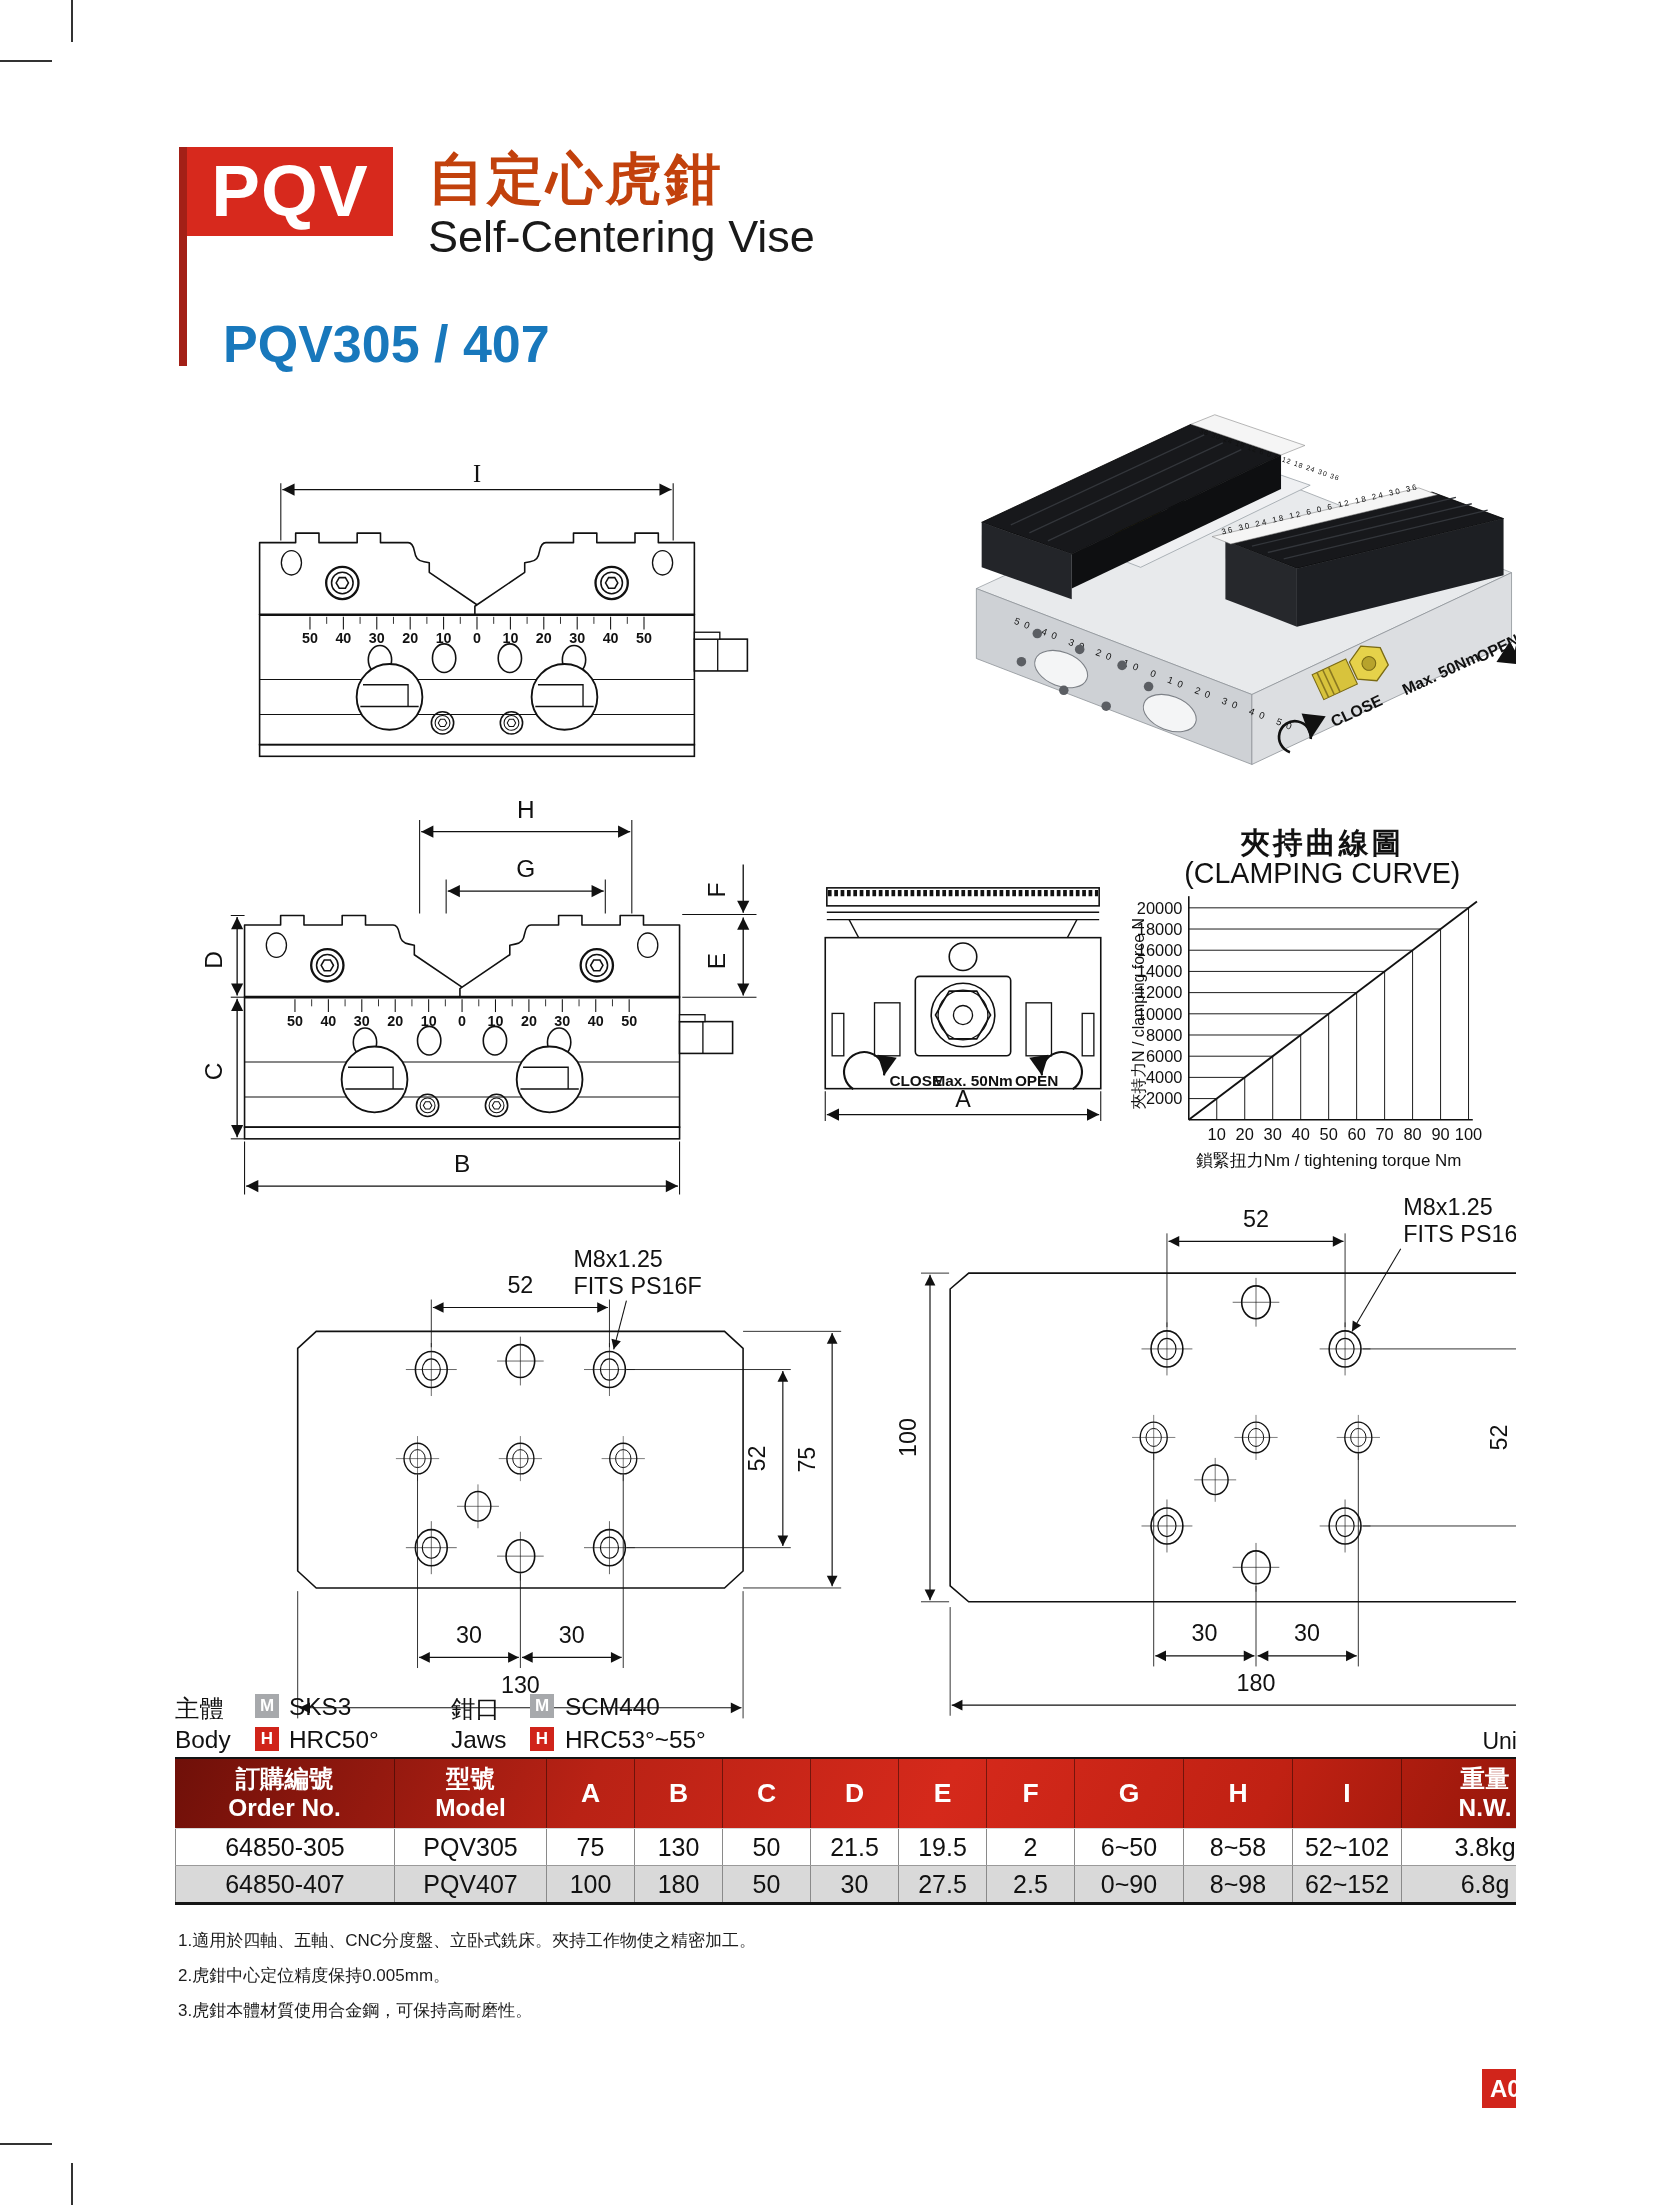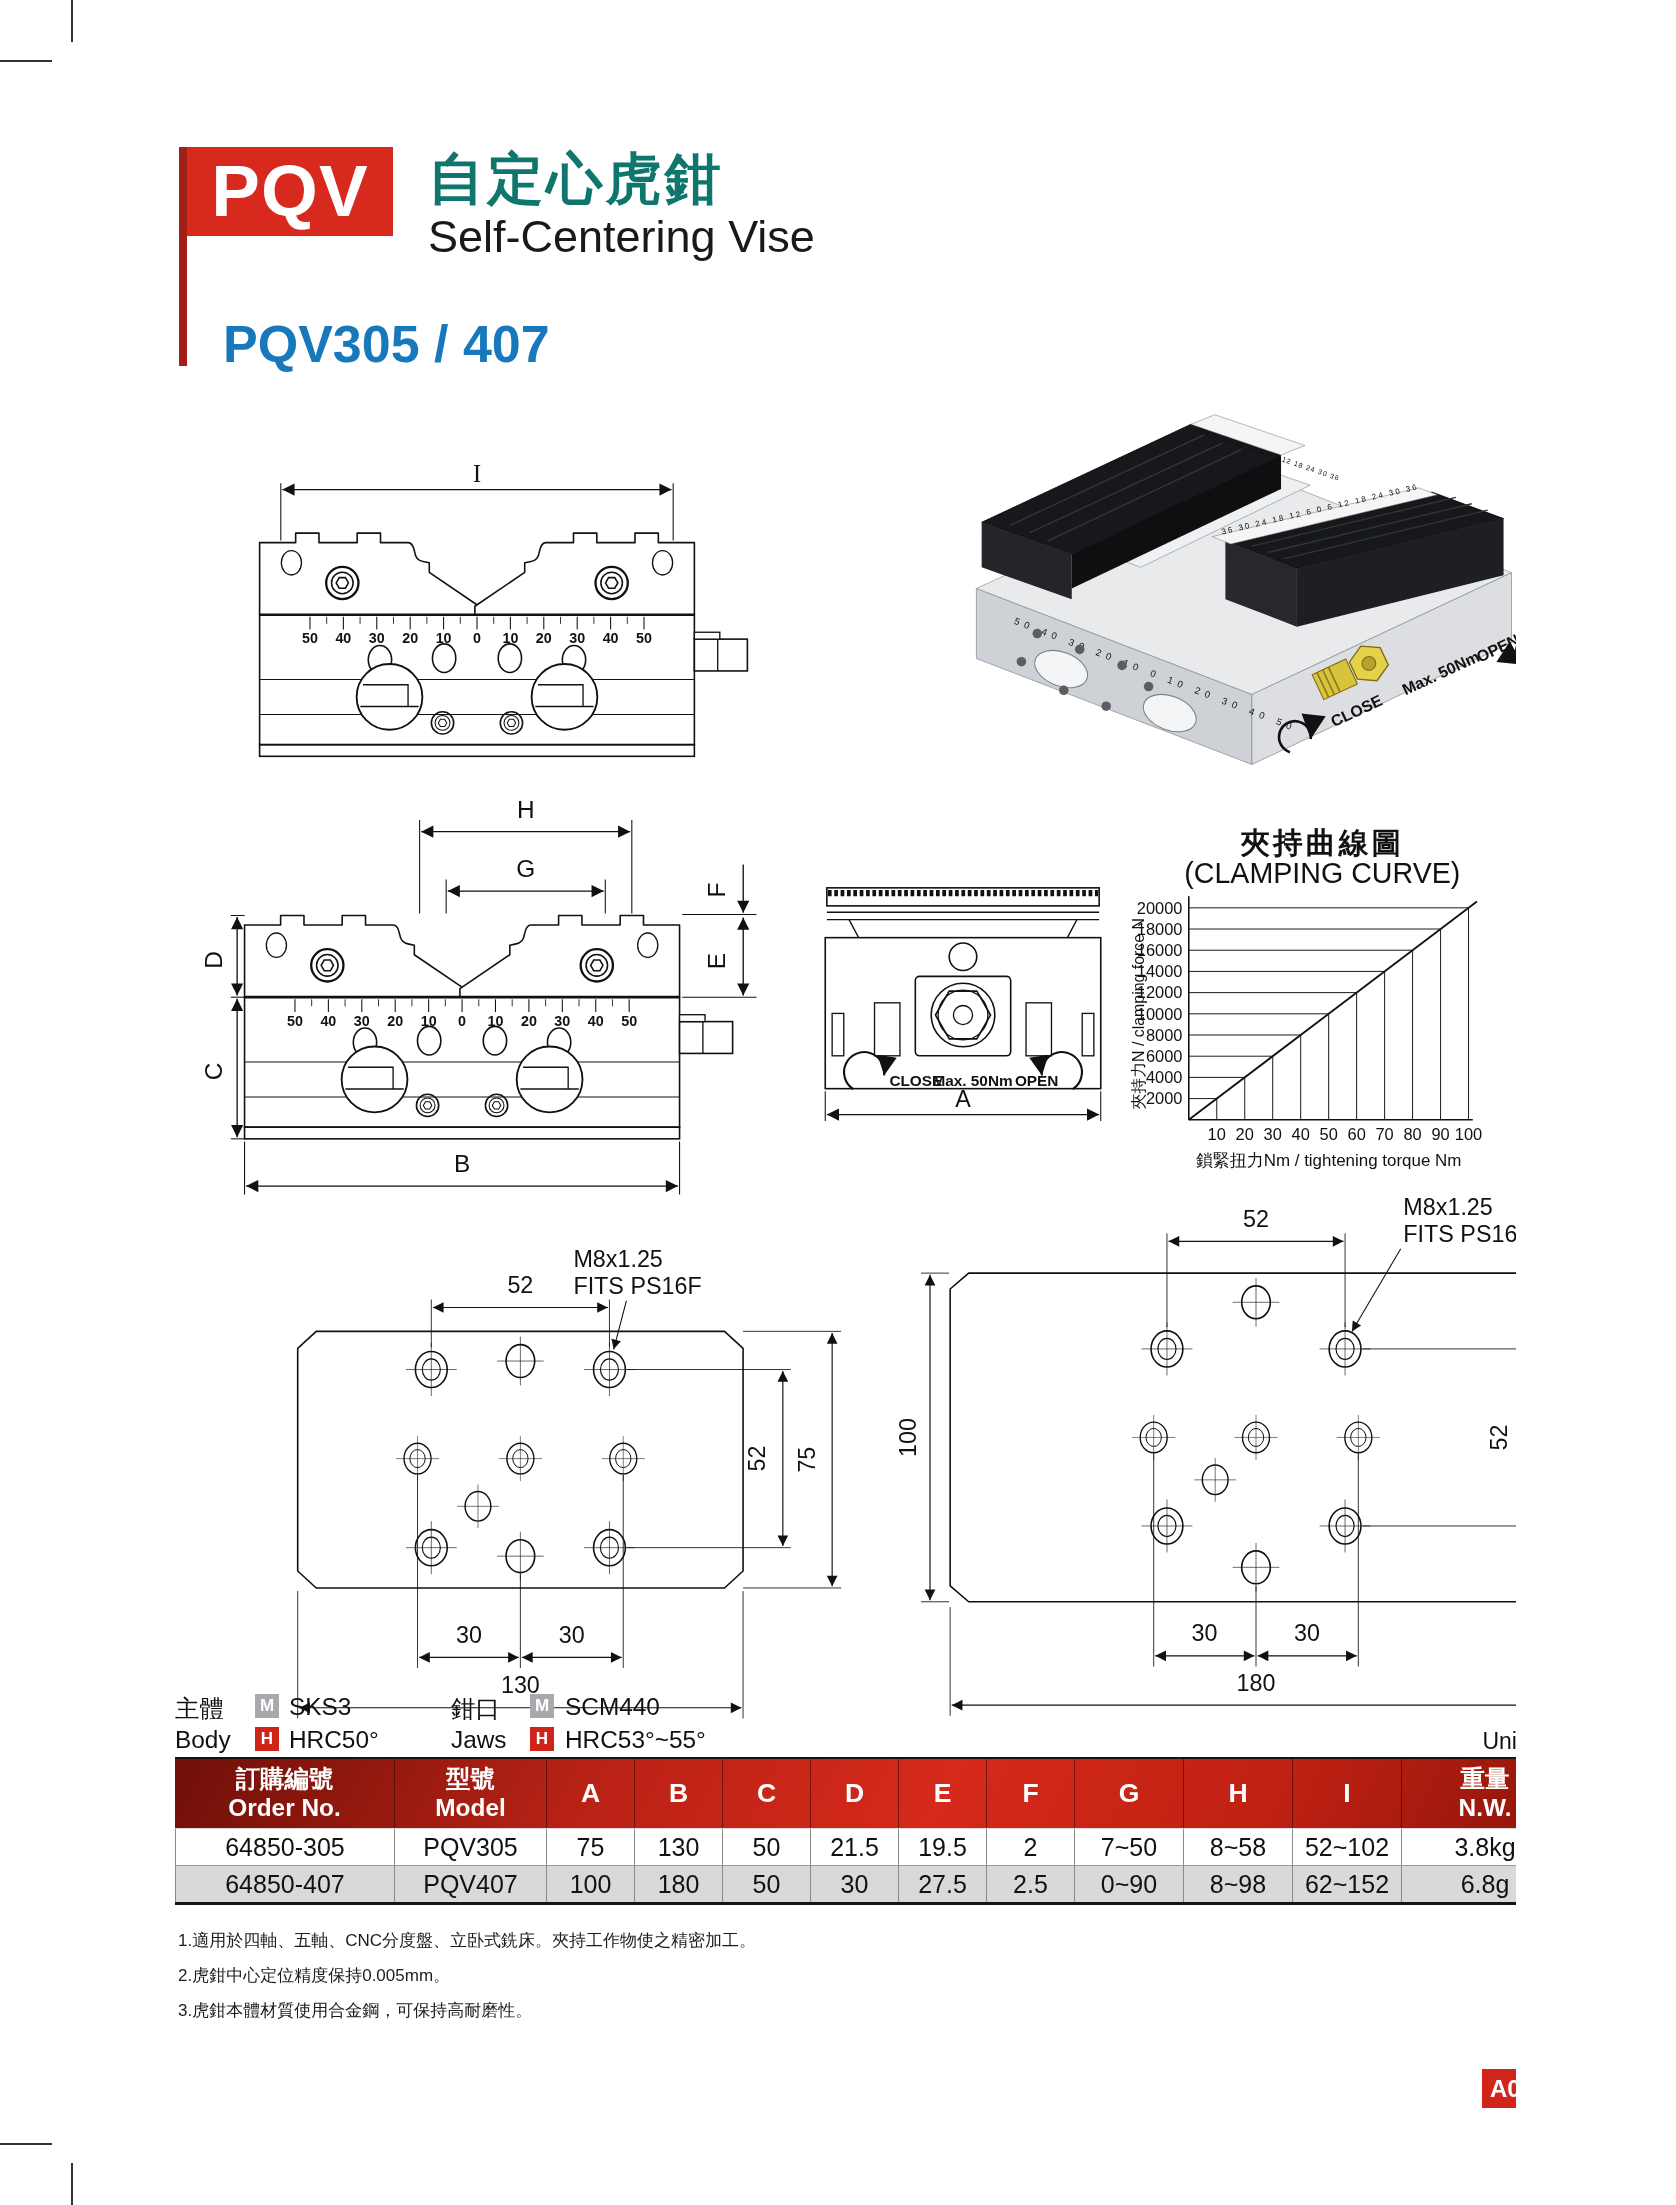--- a/index.html
+++ b/index.html
@@ -4,21 +4,21 @@
 <style>
   html,body{margin:0;padding:0;background:#fff;}
   .page{position:relative;width:1516px;height:2205px;background:#fff;overflow:hidden;
         font-family:"Liberation Sans",sans-serif;color:#111;}
   .abs{position:absolute;}
   .crop{background:#333;}
   
   .brand-stripe{left:179px;top:147px;width:8px;height:219px;background:#a32017;}
   .brand-box{left:187px;top:147px;width:206px;height:89px;background:#d7291d;
              color:#fff;font-weight:bold;font-size:73px;text-align:center;line-height:88px;letter-spacing:1.1px;}
-  .title-zh{left:428px;top:142px;font-size:56px;font-weight:700;letter-spacing:3.2px;color:#0f766e;}
+  .title-zh{left:428px;top:142px;font-size:56px;font-weight:700;letter-spacing:3.2px;color:#c2410c;}
   .title-en{left:428px;top:211px;font-size:45px;font-weight:400;color:#191919;}
   .models{left:223px;top:314px;font-size:52px;font-weight:700;color:#1878bc;}
   
   .materials{left:175px;top:1693px;width:1393px;height:63px;font-size:24.4px;}
   .mat-badge{display:inline-block;width:24px;height:24px;line-height:24px;text-align:center;
              color:#fff;font-weight:bold;font-size:17px;vertical-align:-3.2px;}
   .badge-m{background:#a7a9ac;}
   .badge-h{background:#d0241a;}
   .unit{right:0;bottom:1.1px;font-size:23px;}
   
@@ -482,21 +482,21 @@
     <div class="tbody">
       <div class="row r1">
         <div class="cell">64850-305</div>
         <div class="cell">PQV305</div>
         <div class="cell">75</div>
         <div class="cell">130</div>
         <div class="cell">50</div>
         <div class="cell">21.5</div>
         <div class="cell">19.5</div>
         <div class="cell">2</div>
-        <div class="cell">7~50</div>
+        <div class="cell">6~50</div>
         <div class="cell">8~58</div>
         <div class="cell">52~102</div>
         <div class="cell">3.8kg</div>
       </div>
       <div class="row r2">
         <div class="cell">64850-407</div>
         <div class="cell">PQV407</div>
         <div class="cell">100</div>
         <div class="cell">180</div>
         <div class="cell">50</div>

